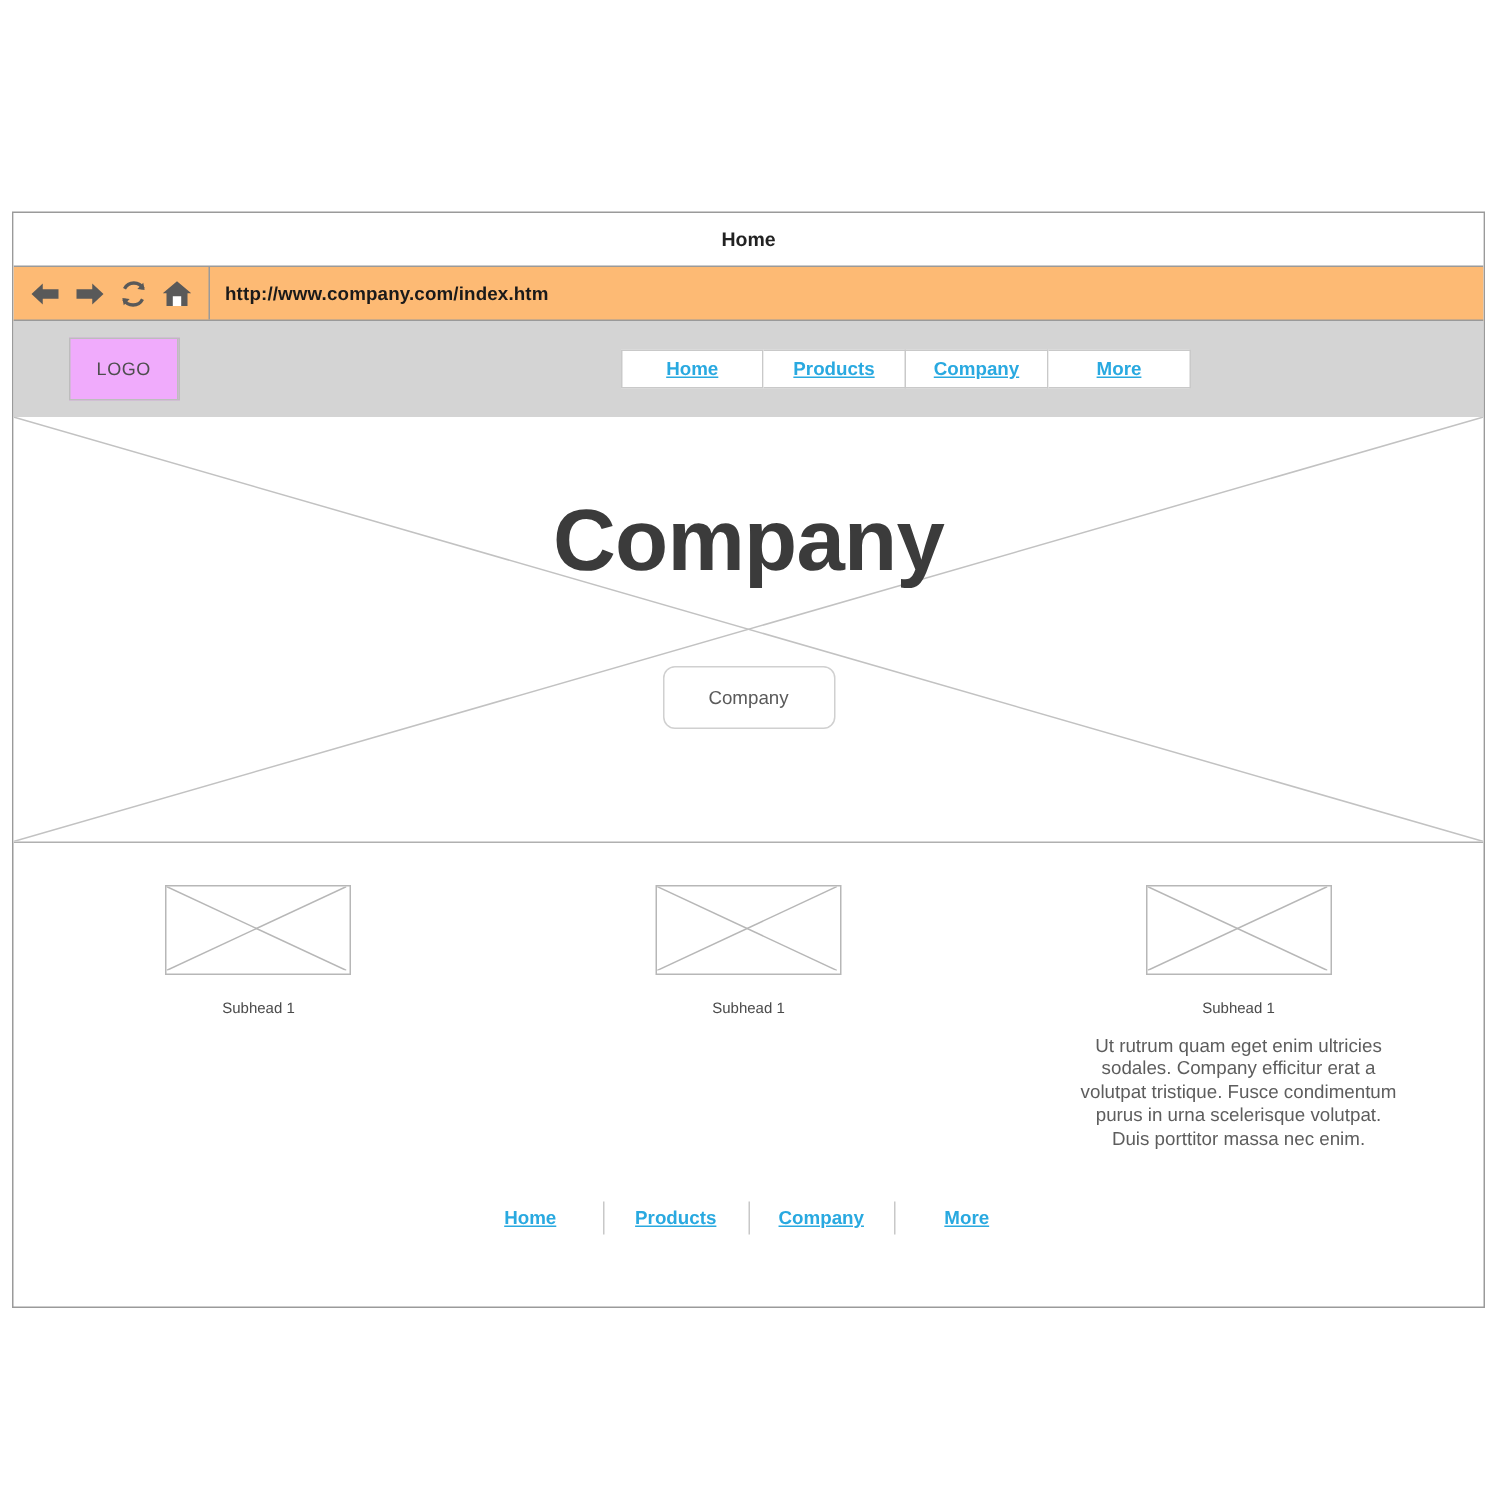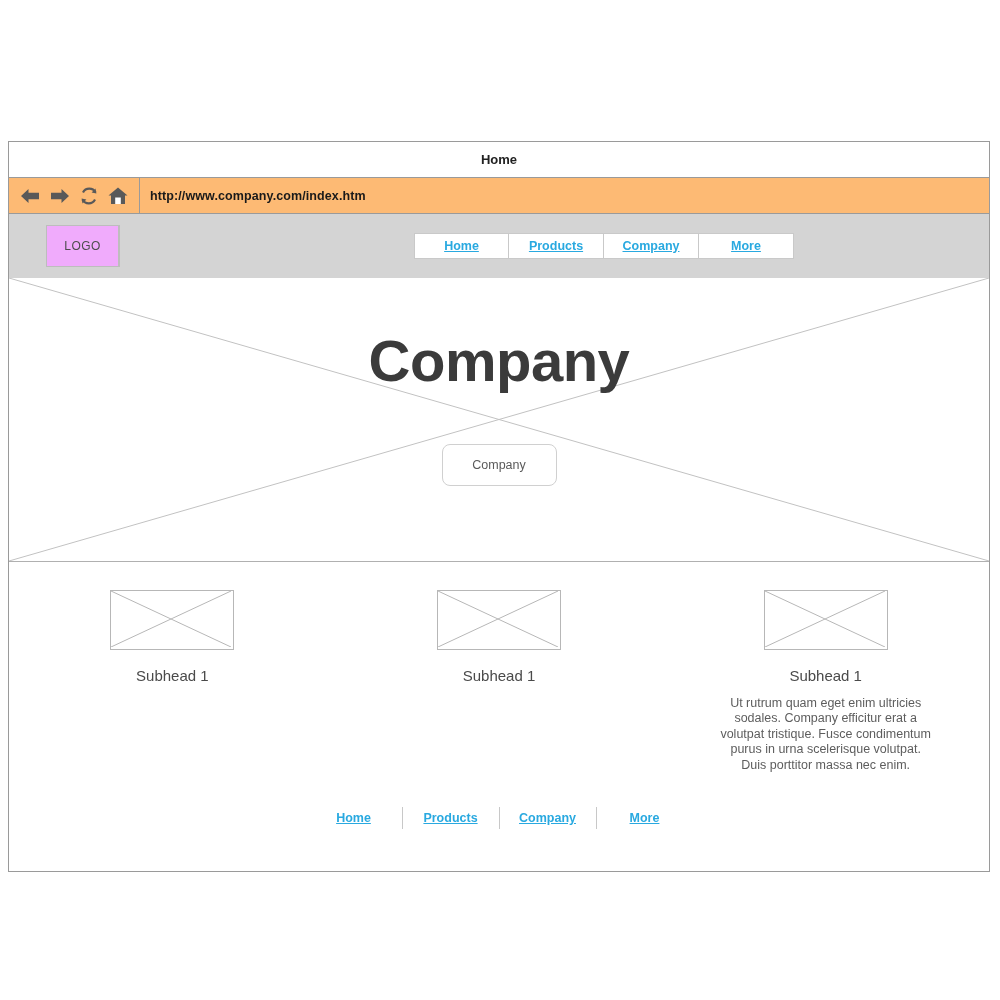--- a/index.html
+++ b/index.html
@@ -194,21 +194,21 @@
   }
   .thumb {
     width: 122px;
     height: 58px;
     border: 1px solid #b7b7b7;
     position: relative;
     background: #ffffff;
   }
   .subhead {
     margin-top: 17px;
-    font-size: 15px;
+    font-size: 10px;
     color: #4a4a4a;
   }
   .col-body {
     margin-top: 12px;
     font-size: 12.5px;
     line-height: 15.4px;
     color: #5d5d5d;
     text-align: center;
     max-width: 214px;
   }

